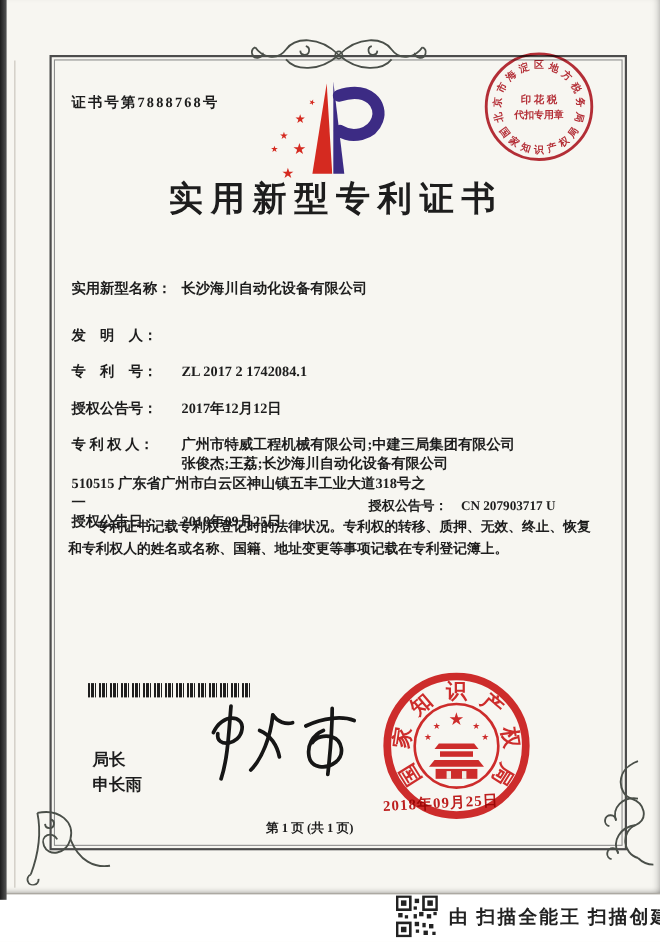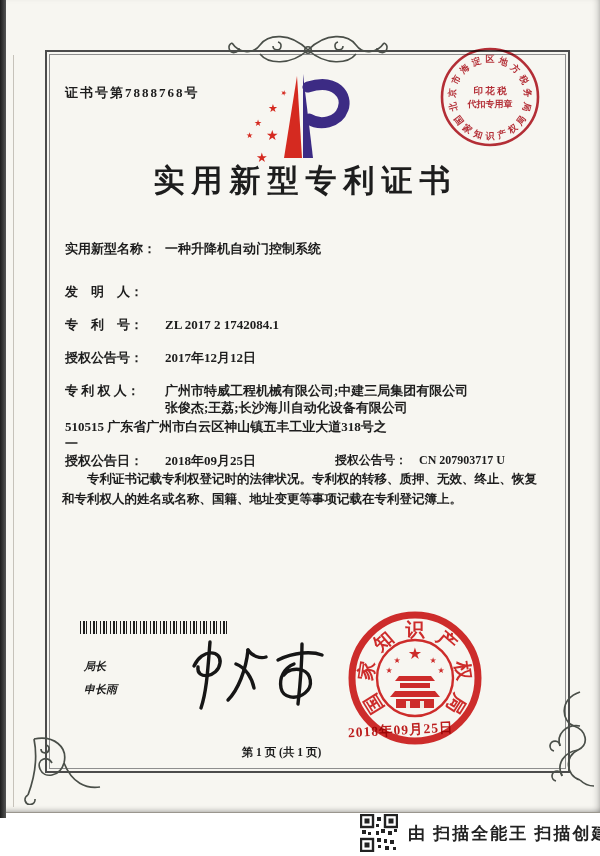--- a/index.html
+++ b/index.html
@@ -13,33 +13,33 @@
     box-shadow:inset -6px 0 8px -6px rgba(0,0,0,.35), inset 0 -4px 6px -4px rgba(0,0,0,.4);
     border-bottom:1px solid #9a968e;
   }
   .scan-edge-left{position:absolute;left:0;top:0;width:6px;height:818px;background:linear-gradient(90deg,#1c1c1c,#555);}
   .paper-crease{position:absolute;left:13px;top:55px;width:1px;height:752px;background:#c6c2ba;}
   .frame{position:absolute;left:45px;top:50px;width:521px;height:719px;border:2px solid #4c4c4c;}
   .frame-inner{position:absolute;left:2px;top:2px;right:2px;bottom:2px;border:1px solid #8e8e8e;}
   .cert-no{position:absolute;left:65px;top:84px;font-size:13px;font-weight:bold;letter-spacing:2px;text-align:center;}
   .logo{position:absolute;left:240px;top:70px;width:130px;height:96px;}
   .title{position:absolute;left:45px;top:160px;width:521px;text-align:center;font-size:31px;font-weight:bold;letter-spacing:7px;}
-  .field-row{position:absolute;left:65px;width:478px;font-size:13px;font-weight:600;display:flex;line-height:17px;}
+  .field-row{position:absolute;left:65px;width:478px;font-size:13px;font-weight:600;display:flex;line-height:17px;margin-top:13px;}
   .field-label{flex:0 0 100px;white-space:pre;}
   .field-value{flex:1;}
   .field-value span{display:block;}
   .grant-no{position:absolute;left:335px;top:452px;font-size:12px;font-weight:700;display:flex;line-height:17px;align-items:flex-end;}
   .grant-no .field-label{flex:0 0 84px;}
   .paras{position:absolute;left:62px;top:470px;width:486px;font-size:12.5px;line-height:19.5px;font-weight:600;}
   .paras p{margin:0;text-indent:2em;}
   .barcode{
     position:absolute;left:80px;top:621px;width:149px;height:13px;
     background:repeating-linear-gradient(90deg,#1e1e1e 0 1.5px,transparent 1.5px 3px,#1e1e1e 3px 5.5px,transparent 5.5px 6.5px,#1e1e1e 6.5px 7.5px,transparent 7.5px 10px);
   }
-  .director{position:absolute;left:84px;top:655px;font-size:11px;font-weight:600;line-height:23px;font-style:italic;}
+  .director{position:absolute;left:84px;top:680px;font-size:15px;font-weight:600;line-height:23px;}
   .signature{position:absolute;left:172px;top:636px;width:170px;height:82px;}
   .tax-stamp{position:absolute;left:434px;top:41px;width:112px;height:112px;mix-blend-mode:multiply;opacity:.88;}
   .big-seal{position:absolute;left:340px;top:603px;width:150px;height:150px;mix-blend-mode:multiply;opacity:.93;}
   .seal-date{
     position:absolute;left:348px;top:720px;width:160px;font-size:13.5px;font-weight:bold;
     color:#c31f1f;letter-spacing:1px;transform:rotate(-3deg);mix-blend-mode:multiply;
   }
   .page-info{position:absolute;left:45px;top:745px;width:473px;text-align:center;font-size:11.5px;font-weight:600;}
   .flourish{position:absolute;}
   .fl-top{left:222px;top:30px;}
@@ -131,21 +131,21 @@
       <text transform="translate(67.8 93.2) rotate(342.3)" text-anchor="middle" dominant-baseline="central" font-size="9" font-weight="bold" fill="#b0121d">产</text>
       <text transform="translate(78.6 87.8) rotate(324.7)" text-anchor="middle" dominant-baseline="central" font-size="9" font-weight="bold" fill="#b0121d">权</text>
       <text transform="translate(87.1 79.5) rotate(307.0)" text-anchor="middle" dominant-baseline="central" font-size="9" font-weight="bold" fill="#b0121d">局</text>
     </svg>
 
   <div class="title">实用新型专利证书</div>
 
   <div class="field-row" style="top:240px">
     <span class="field-label">实用新型名称：</span>
     <div class="field-value">
-        <span>一种升降机自动门控制系统</span>
+        <span>长沙海川自动化设备有限公司</span>
       </div>
   </div>
   <div class="field-row" style="top:283px">
     <span class="field-label">发　明　人：</span>
   </div>
   <div class="field-row" style="top:316px">
     <span class="field-label">专　利　号：</span>
     <div class="field-value">
         <span>ZL 2017 2 1742084.1</span>
       </div>

